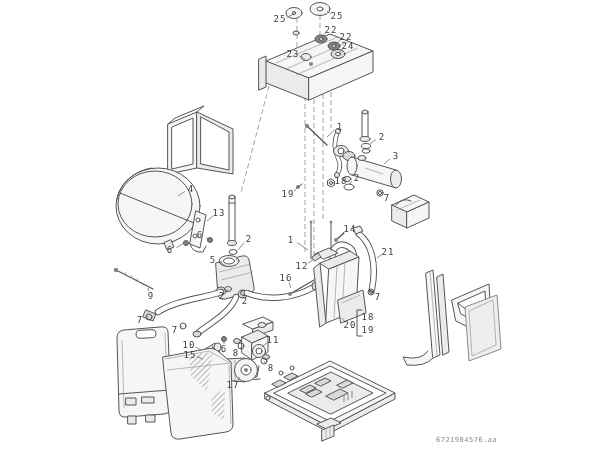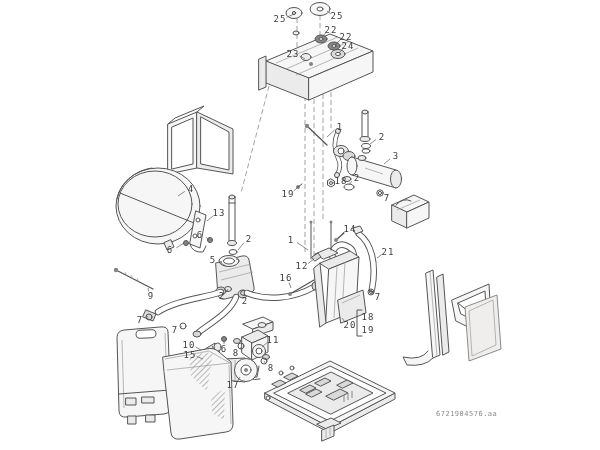--- a/index.html
+++ b/index.html
@@ -14,21 +14,21 @@
   .thin{stroke-width:1.3;}
   .f0{fill:#ffffff}.f1{fill:#f6f6f6}.f2{fill:#ebebeb}.f3{fill:#d9d9d9}.fd{fill:#858585}
   .tube{fill:none;stroke:var(--line);stroke-width:6.5;stroke-linecap:round;}
   .tube-core{fill:none;stroke:#fff;stroke-width:4.6;stroke-linecap:round;}
   .rod{fill:none;stroke:var(--line);stroke-width:4.6;stroke-linecap:round;}
   .rod-core{fill:none;stroke:#fff;stroke-width:3;stroke-linecap:round;}
   .dash{stroke:#8a8a8a;stroke-width:.8;stroke-dasharray:5 3;fill:none;}
   text.callout{font:9px "DejaVu Sans Mono","Liberation Mono",monospace;fill:var(--label);
                text-anchor:middle;dominant-baseline:middle;letter-spacing:1px;}
   line.leader{stroke:var(--leader);stroke-width:.7;}
-  .docnum{position:absolute;left:436px;top:410px;font:7px "DejaVu Sans Mono","Liberation Mono",monospace;
+  .docnum{position:absolute;left:436px;top:436px;font:7px "DejaVu Sans Mono","Liberation Mono",monospace;
           color:#8a8a8a;letter-spacing:.5px;}
 </style>
 </head>
 <body>
 
 <div class="stage">
   <svg width="600" height="450" viewBox="0 0 600 450">
     <defs>
       <pattern id="hatch" width="4" height="4" patternUnits="userSpaceOnUse" patternTransform="rotate(45)">
         <line x1="0" y1="0" x2="0" y2="4" stroke="#8f8f8f" stroke-width="1.2"></line>

